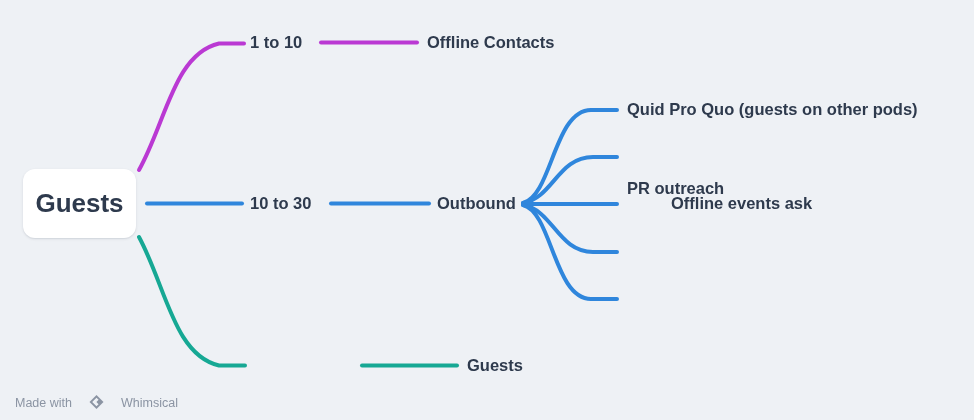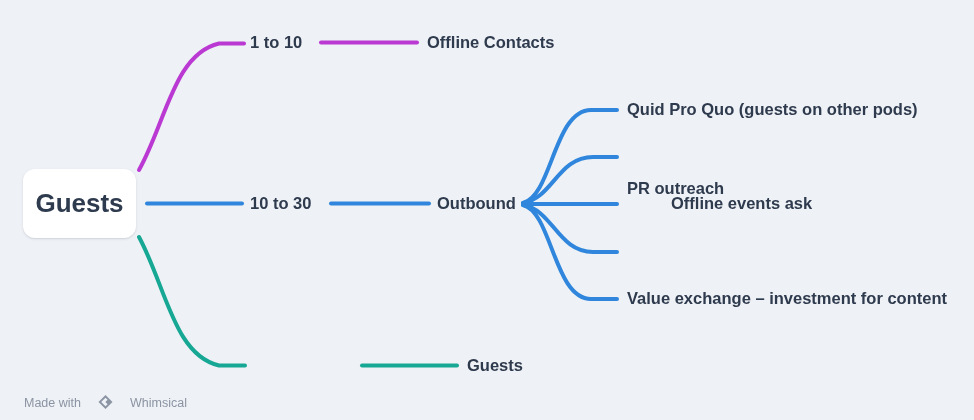--- a/index.html
+++ b/index.html
@@ -44,21 +44,21 @@
     transform: translateY(-50%);
     white-space: nowrap;
     font-size: 16.5px;
     font-weight: 700;
     color: #2E3A4D;
     line-height: 1.2;
     cursor: default;
   }
   .footer {
     position: absolute;
-    left: 24px; top: 402px;
+    left: 15px; top: 402px;
     transform: translateY(-50%);
     display: flex;
     align-items: center;
     gap: 17px;
     font-size: 12.5px;
     font-weight: 500;
     color: #8B94A3;
   }
   .footer .w-icon { display: inline-flex; }
 </style>
@@ -92,21 +92,20 @@
 
   <div class="label" style="left:250px; top:43px;">1 to 10</div>
   <div class="label" style="left:427px; top:43px;">Offline Contacts</div>
 
   <div class="label" style="left:250px; top:204px;">10 to 30</div>
   <div class="label" style="left:437px; top:204px;">Outbound</div>
 
   <div class="label" style="left:627px; top:110px;">Quid Pro Quo (guests on other pods)</div>
   <div class="label" style="left:627px; top:157px;margin-top:32px;">PR outreach</div>
   <div class="label" style="left:627px; top:204px;margin-left:44px;">Offline events ask</div>
-  <div class="label" style="left:627px; top:299px;">Value exchange – investment for content</div>
 
   <div class="label" style="left:467px; top:366px;">Guests</div>
 
   <div class="footer">
     <span>Made with</span>
     <span class="w-icon">
       <svg width="15" height="15" viewBox="0 0 15 15" xmlns="http://www.w3.org/2000/svg">
         <path d="M7.5 0.5 L14.5 7.5 L7.5 14.5 L0.5 7.5 Z" fill="#8B94A3"></path>
         <path d="M3.2 7.5 L7.5 3.2 L9.6 5.3 L7.4 7.5 L9.6 9.7 L7.5 11.8 Z" fill="#EEF1F5"></path>
       </svg>

